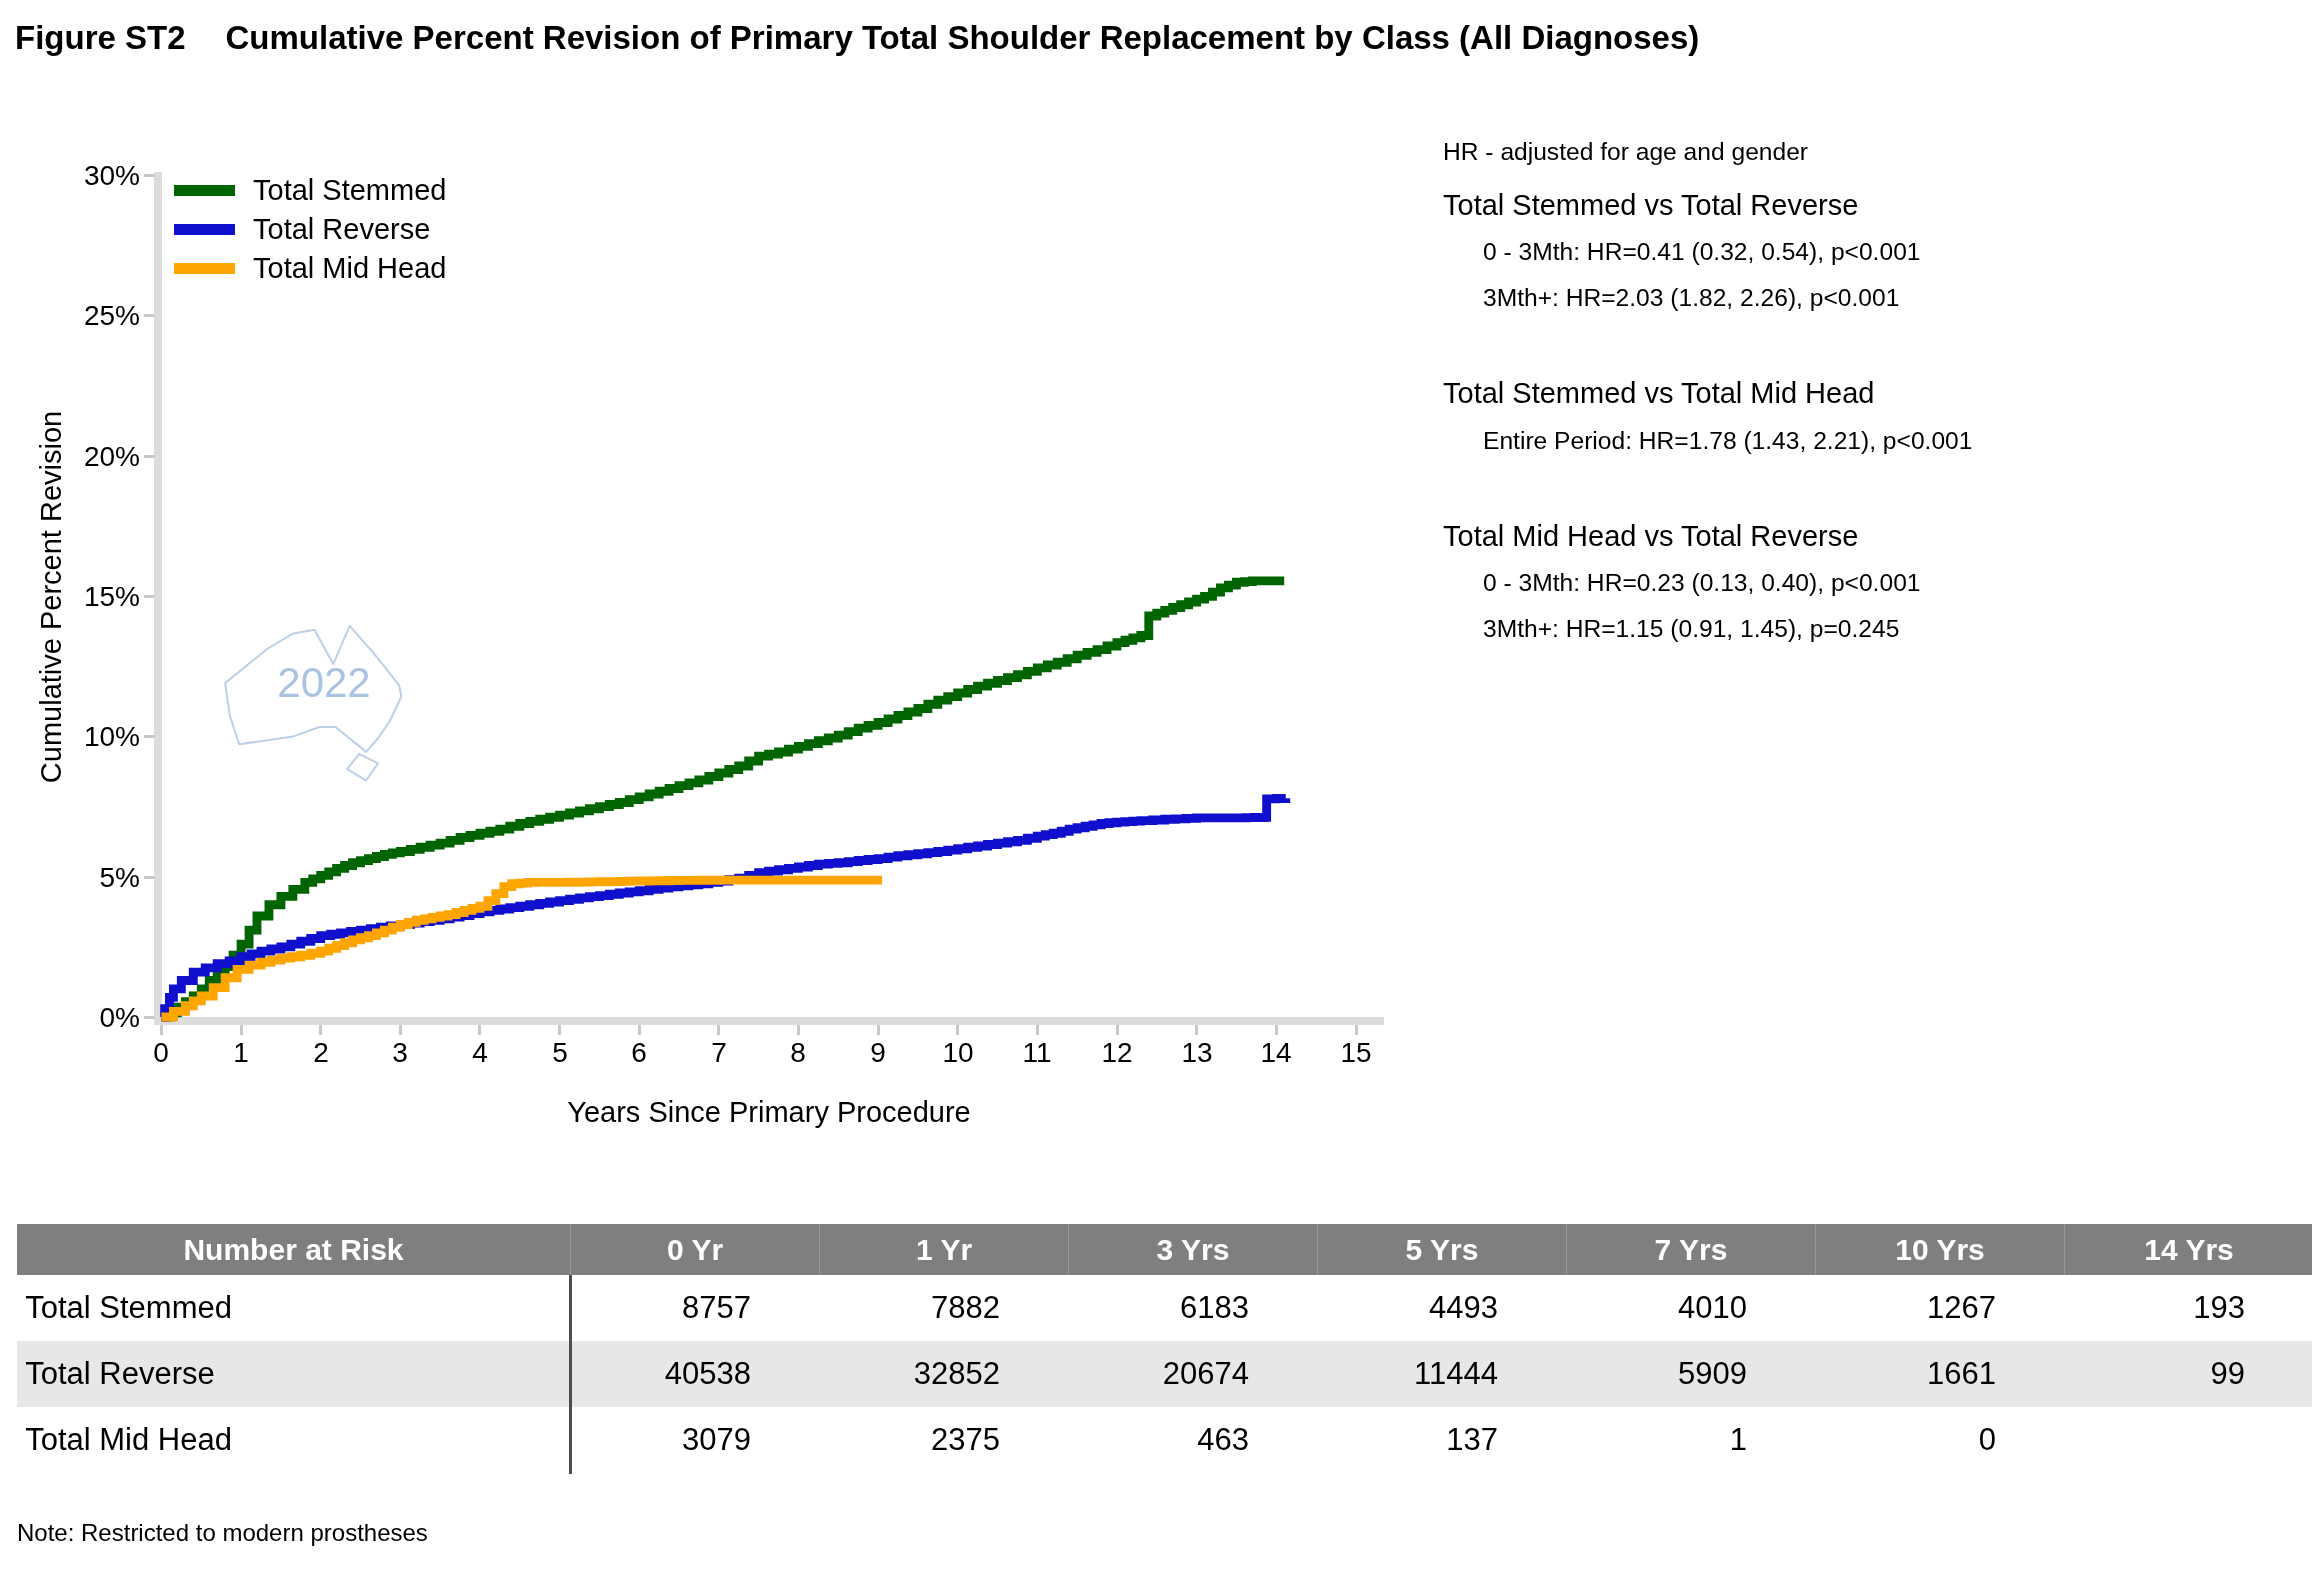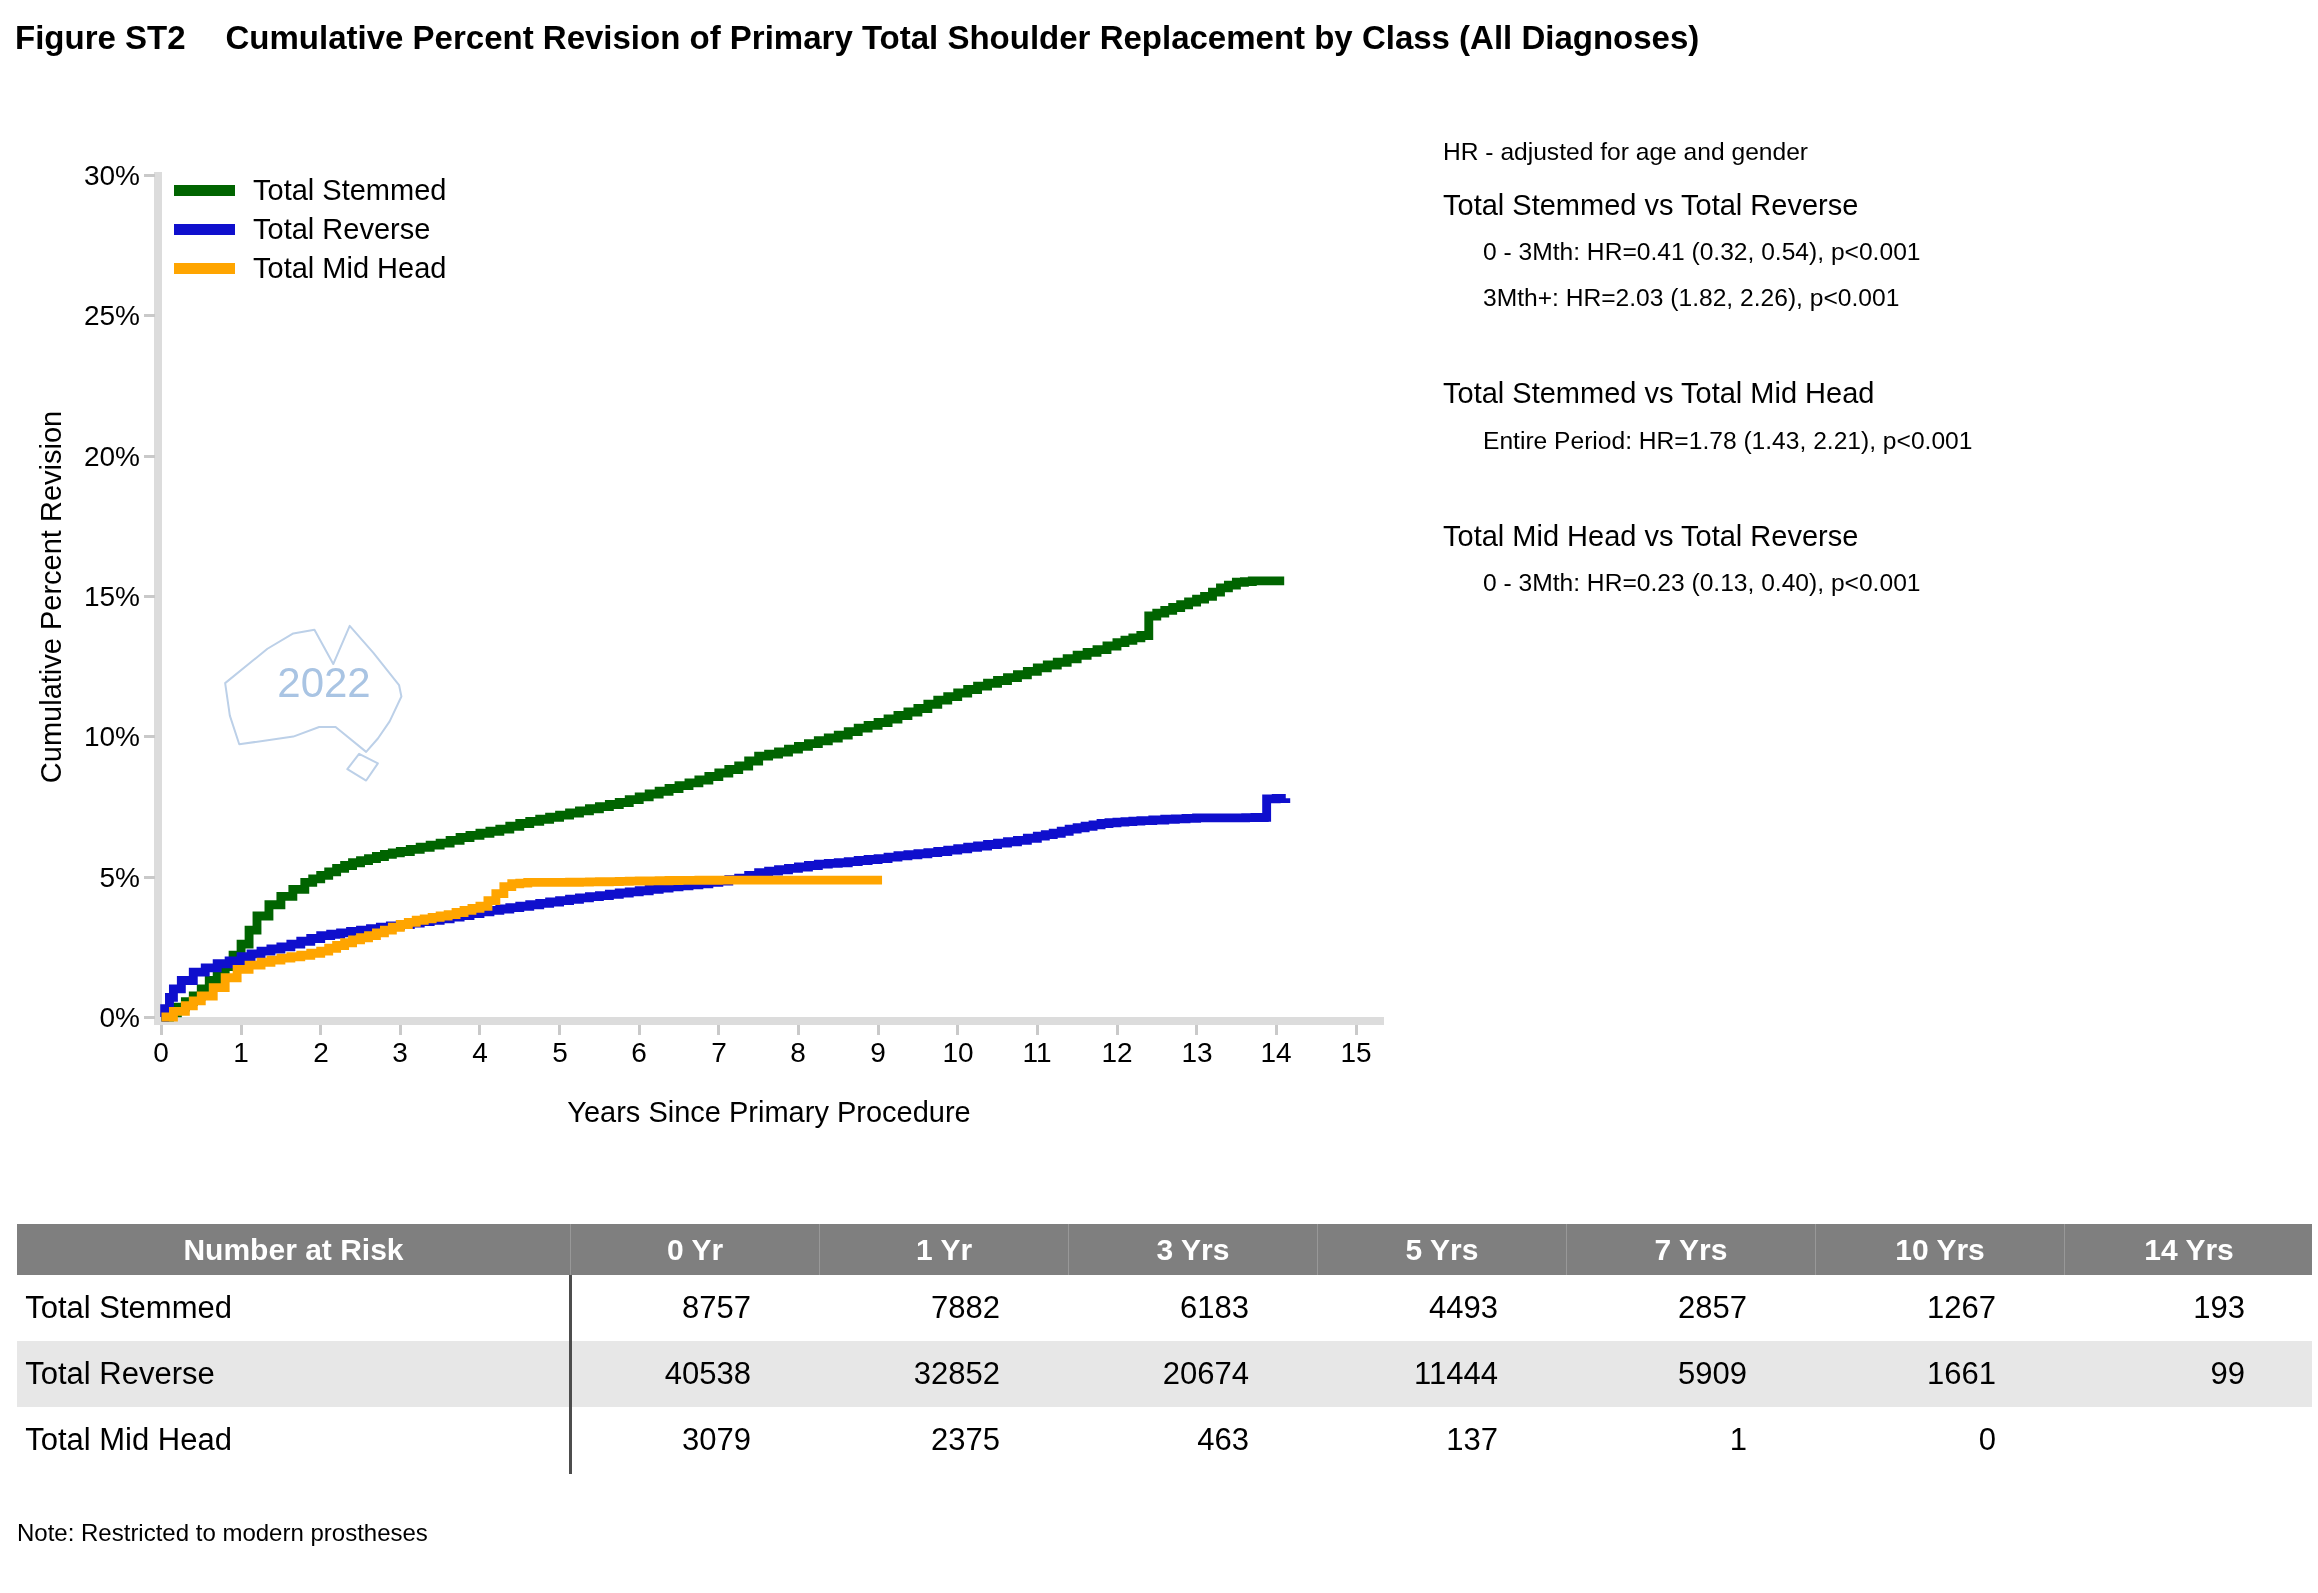--- a/index.html
+++ b/index.html
@@ -159,40 +159,41 @@
     <div class="hr-note">HR - adjusted for age and gender</div>
     <div class="hr-title">Total Stemmed vs Total Reverse</div>
     <div class="hr-line">0 - 3Mth: HR=0.41 (0.32, 0.54), p&lt;0.001</div>
     <div class="hr-line">3Mth+: HR=2.03 (1.82, 2.26), p&lt;0.001</div>
     <div class="hr-gap"></div>
     <div class="hr-title">Total Stemmed vs Total Mid Head</div>
     <div class="hr-line">Entire Period: HR=1.78 (1.43, 2.21), p&lt;0.001</div>
     <div class="hr-gap"></div>
     <div class="hr-title">Total Mid Head vs Total Reverse</div>
     <div class="hr-line">0 - 3Mth: HR=0.23 (0.13, 0.40), p&lt;0.001</div>
+    <div class="hr-line">3Mth+: HR=1.15 (0.91, 1.45), p=0.245</div>
   </div>
 
   <div id="risk-table">
     <div class="trow thead">
       <div class="cell">Number at Risk</div>
       <div class="cell">0 Yr</div>
       <div class="cell">1 Yr</div>
       <div class="cell">3 Yrs</div>
       <div class="cell">5 Yrs</div>
       <div class="cell">7 Yrs</div>
       <div class="cell">10 Yrs</div>
       <div class="cell">14 Yrs</div>
     </div>
     <div class="trow tbody-row">
       <div class="cell rowlabel">Total Stemmed</div>
       <div class="cell val">8757</div>
       <div class="cell val">7882</div>
       <div class="cell val">6183</div>
       <div class="cell val">4493</div>
-      <div class="cell val">2857</div>
+      <div class="cell val">4010</div>
       <div class="cell val">1267</div>
       <div class="cell val">193</div>
     </div>
     <div class="trow tbody-row stripe">
       <div class="cell rowlabel">Total Reverse</div>
       <div class="cell val">40538</div>
       <div class="cell val">32852</div>
       <div class="cell val">20674</div>
       <div class="cell val">11444</div>
       <div class="cell val">5909</div>

